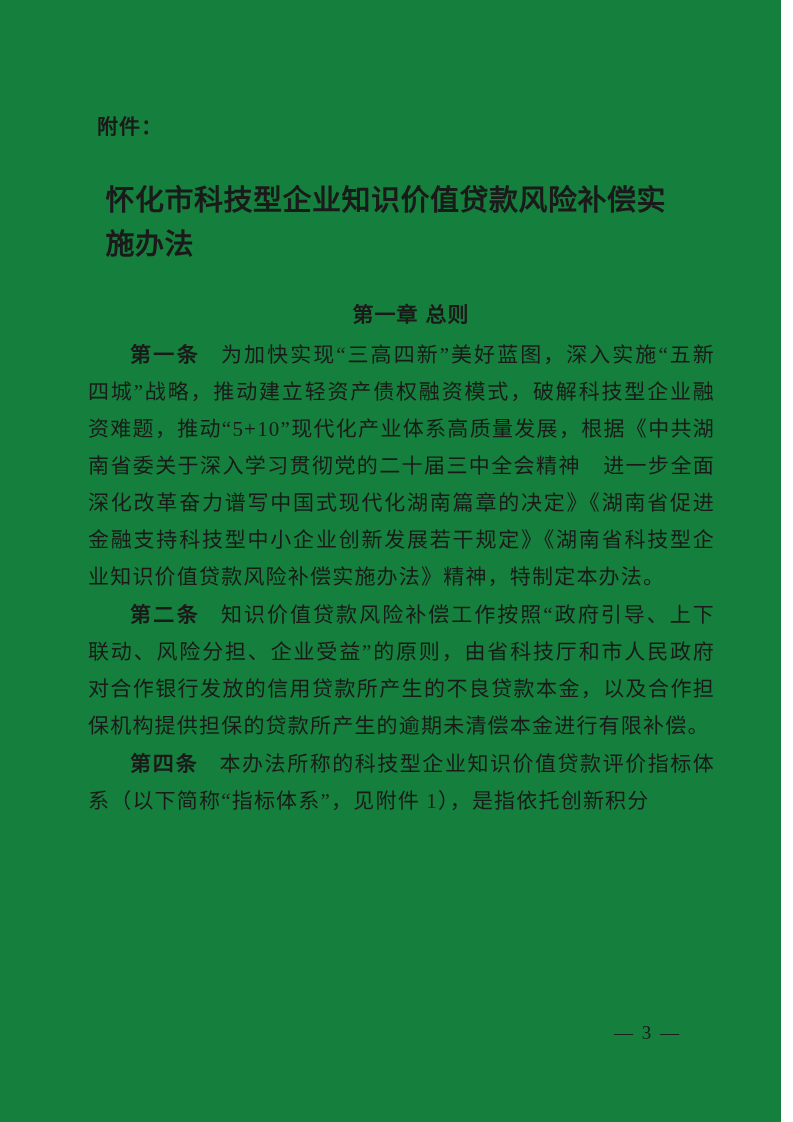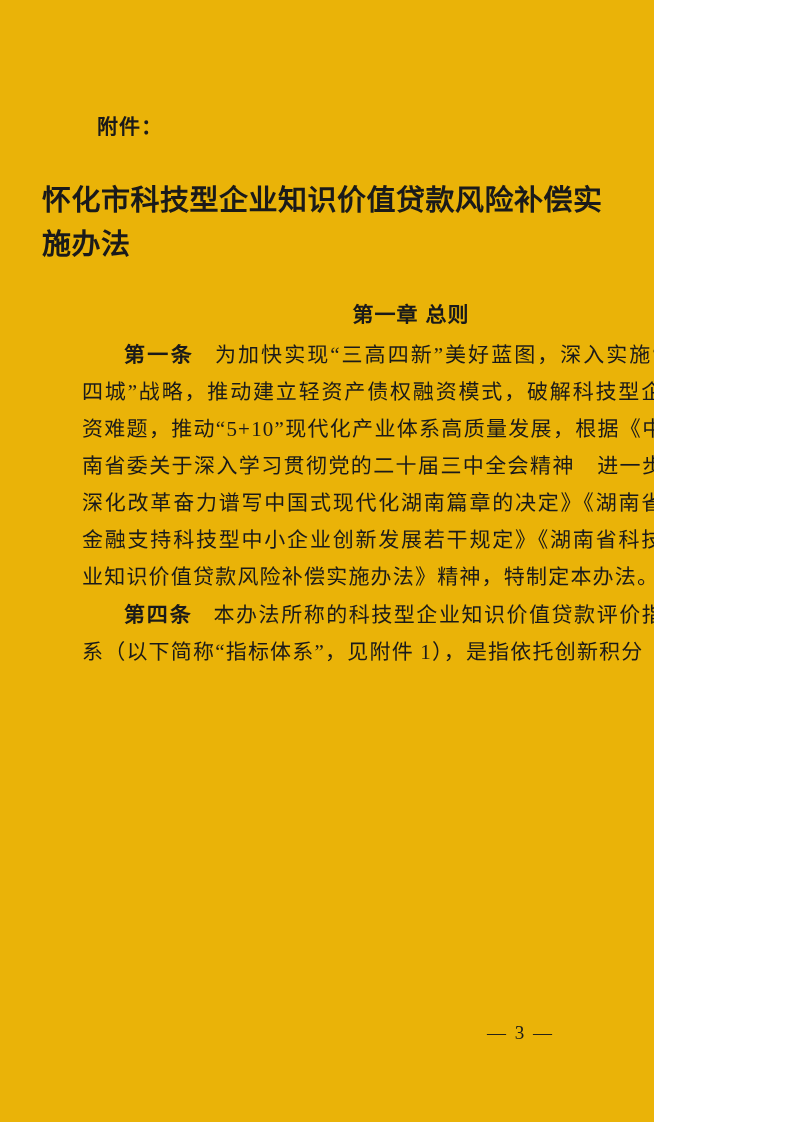--- a/index.html
+++ b/index.html
@@ -2,23 +2,23 @@
 <html lang="zh-CN"><head>
 <meta charset="utf-8">
 <style>
   html, body {
     margin: 0;
     padding: 0;
     background: #ffffff;
   }
   .page {
     position: relative;
-    width: 654px;
+    width: 781px;
     height: 1122px;
-    background: #eab308;
+    background: #15803d;
     color: #1a1a1a;
     overflow: hidden;
     font-family: "Liberation Serif", "DejaVu Serif", serif;
   }
   .attachment {
     position: absolute;
     left: 97px;
     top: 110px;
     font-size: 21px;
     font-weight: bold;
@@ -47,21 +47,21 @@
     margin: 16px;
     text-align: center;
     font-size: 21px;
     font-weight: bold;
     letter-spacing: 1px;
     font-family: "Liberation Sans", "DejaVu Sans", sans-serif;
   }
   .doc-body {
     position: absolute;
     top: 336px;
-    left: 82px;
+    left: 88px;
     width: 627px;
     font-size: 21px;
     line-height: 37px;
     letter-spacing: 1.2px;
     text-align: justify;
   }
   .doc-body p {
     margin: 0;
     text-indent: 2em;
   }
@@ -88,20 +88,21 @@
   <div class="attachment">附件：</div>
 
   <h1 class="title">怀化市科技型企业知识价值贷款风险补偿实施办法</h1>
 
   <h2 class="chapter">第一章 总则</h2>
 
   <div class="doc-body">
 
     <p><span class="article-label">第一条</span><span>为加快实现“三高四新”美好蓝图，深入实施“五新四城”战略，推动建立轻资产债权融资模式，破解科技型企业融资难题，推动“5+10”现代化产业体系高质量发展，根据《中共湖南省委关于深入学习贯彻党的二十届三中全会精神　进一步全面深化改革奋力谱写中国式现代化湖南篇章的决定》《湖南省促进金融支持科技型中小企业创新发展若干规定》《湖南省科技型企业知识价值贷款风险补偿实施办法》精神，特制定本办法。</span></p>
 
+    <p><span class="article-label">第二条</span><span>知识价值贷款风险补偿工作按照“政府引导、上下联动、风险分担、企业受益”的原则，由省科技厅和市人民政府对合作银行发放的信用贷款所产生的不良贷款本金，以及合作担保机构提供担保的贷款所产生的逾期未清偿本金进行有限补偿。</span></p>
 
 
     <p><span class="article-label">第四条</span><span>本办法所称的科技型企业知识价值贷款评价指标体系（以下简称“指标体系”，见附件 1），是指依托创新积分</span></p>
 
   </div>
 
   <div class="pagenum">— 3 —</div>
 
 </div>
 

